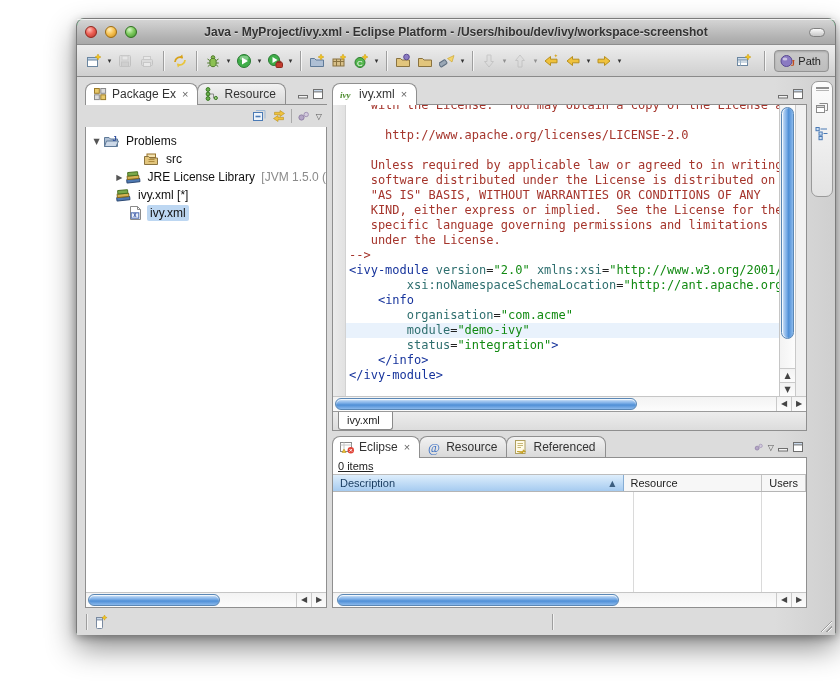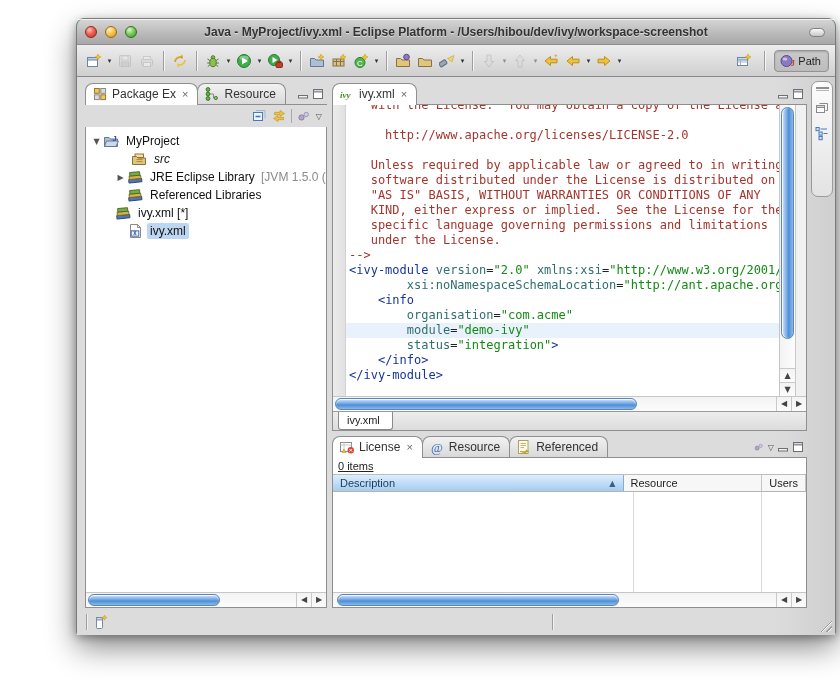--- a/index.html
+++ b/index.html
@@ -390,40 +390,33 @@
               </svg>
             </span>
           <span class="tri">▽</span>
         </div>
         <div class="pbody">
           <div class="tree" id="tree">
               <div class="trow" style="padding-left: 4px;"><span class="arr">▼</span><span class="icn"><svg viewBox="0 0 16 16">
                     <path d="M1.5 4.5h4.5L7.5 6h7v7.5H1.5z" fill="#aebfd4" stroke="#5f7a98"></path>
                     <path d="M1.5 13.5l2-5.5h12l-2.5 5.5z" fill="#cdd9e8" stroke="#5f7a98"></path>
                     <text x="9.5" y="7.5" font-size="7.5" font-weight="bold" fill="#2a4a9a" font-family="sans-serif">J</text>
-                  </svg></span><span class="lbl">MyProject</span></div>
-              <div class="trow" style="padding-left: 32px; font-style: italic;"><span class="arr"></span><span class="icn"><svg viewBox="0 0 16 16">
+                  </svg></span><span class="lbl">Problems</span></div>
+              <div class="trow" style="padding-left: 44px;"><span class="arr"></span><span class="icn"><svg viewBox="0 0 16 16">
                     <rect x="4" y="3" width="8.5" height="3.5" fill="#f4e2ae" stroke="#97732b"></rect>
                     <path d="M1.5 5.5h4l1.5 1.5h7.5v6.5h-13z" fill="#e2c57c" stroke="#8a7340"></path>
                     <path d="M5.5 8.5h6M5.5 10.5h6" stroke="#b08c3e" fill="none"></path>
                   </svg></span><span class="lbl">src</span></div>
               <div class="trow" style="padding-left: 28px;"><span class="arr">▶</span><span class="icn"><svg viewBox="0 0 16 16">
                     <g transform="rotate(-5 8 8)">
                       <rect x="1.5" y="10" width="13" height="3.4" rx=".6" fill="#4e79b2" stroke="#2d4a74"></rect>
                       <rect x="2.2" y="6.6" width="11.6" height="3.4" rx=".6" fill="#d4b254" stroke="#8a6a1a"></rect>
                       <rect x="3" y="3.2" width="10" height="3.4" rx=".6" fill="#7aa84a" stroke="#4a7224"></rect>
                     </g>
-                  </svg></span><span class="lbl">JRE Eclipse Library</span><span class="sfx"> [JVM 1.5.0 (</span></div>
-              <div class="trow" style="padding-left: 28px;"><span class="arr"></span><span class="icn"><svg viewBox="0 0 16 16">
-                    <g transform="rotate(-5 8 8)">
-                      <rect x="1.5" y="10" width="13" height="3.4" rx=".6" fill="#4e79b2" stroke="#2d4a74"></rect>
-                      <rect x="2.2" y="6.6" width="11.6" height="3.4" rx=".6" fill="#d4b254" stroke="#8a6a1a"></rect>
-                      <rect x="3" y="3.2" width="10" height="3.4" rx=".6" fill="#7aa84a" stroke="#4a7224"></rect>
-                    </g>
-                  </svg></span><span class="lbl">Referenced Libraries</span></div>
+                  </svg></span><span class="lbl">JRE License Library</span><span class="sfx"> [JVM 1.5.0 (</span></div>
               <div class="trow" style="padding-left: 16px;"><span class="arr"></span><span class="icn"><svg viewBox="0 0 16 16">
                     <g transform="rotate(-5 8 8)">
                       <rect x="1.5" y="10" width="13" height="3.4" rx=".6" fill="#4e79b2" stroke="#2d4a74"></rect>
                       <rect x="2.2" y="6.6" width="11.6" height="3.4" rx=".6" fill="#d4b254" stroke="#8a6a1a"></rect>
                       <rect x="3" y="3.2" width="10" height="3.4" rx=".6" fill="#7aa84a" stroke="#4a7224"></rect>
                     </g>
                   </svg></span><span class="lbl">ivy.xml [*]</span></div>
               <div class="trow sel" style="padding-left: 28px;"><span class="arr"></span><span class="icn"><svg viewBox="0 0 16 16">
                     <path d="M3.5 1.5h7l3 3v10h-10z" fill="#fff" stroke="#8a8a8a"></path>
                     <path d="M10.5 1.5v3h3" fill="none" stroke="#8a8a8a"></path>
@@ -502,21 +495,21 @@
               <div class="tab active">
                 <span class="icn">
                   <svg viewBox="0 0 16 16">
                     <rect x="1.5" y="3.5" width="11" height="9" fill="#fff" stroke="#8a8a8a"></rect>
                     <path d="M1.5 6h11M5 3.5v9" stroke="#c8c8c8" fill="none"></path>
                     <path d="M3 13.5l2-3.4 2 3.4z" fill="#f0c030" stroke="#b08a10" stroke-width=".5"></path>
                     <circle cx="11.8" cy="11.3" r="3.2" fill="#e04438"></circle>
                     <path d="M10.5 10l2.6 2.6M13.1 10l-2.6 2.6" stroke="#fff" stroke-width=".9"></path>
                   </svg>
                 </span>
-                <span>License</span>
+                <span>Eclipse</span>
                 <span class="close">×</span>
               </div>
               <div class="tab">
                 <span class="icn">
                   <svg viewBox="0 0 16 16">
                     <text x="8" y="12.8" font-size="13" text-anchor="middle" fill="#3a6fc4" font-family="serif">@</text>
                   </svg>
                 </span>
                 <span>Resource</span>
               </div>

